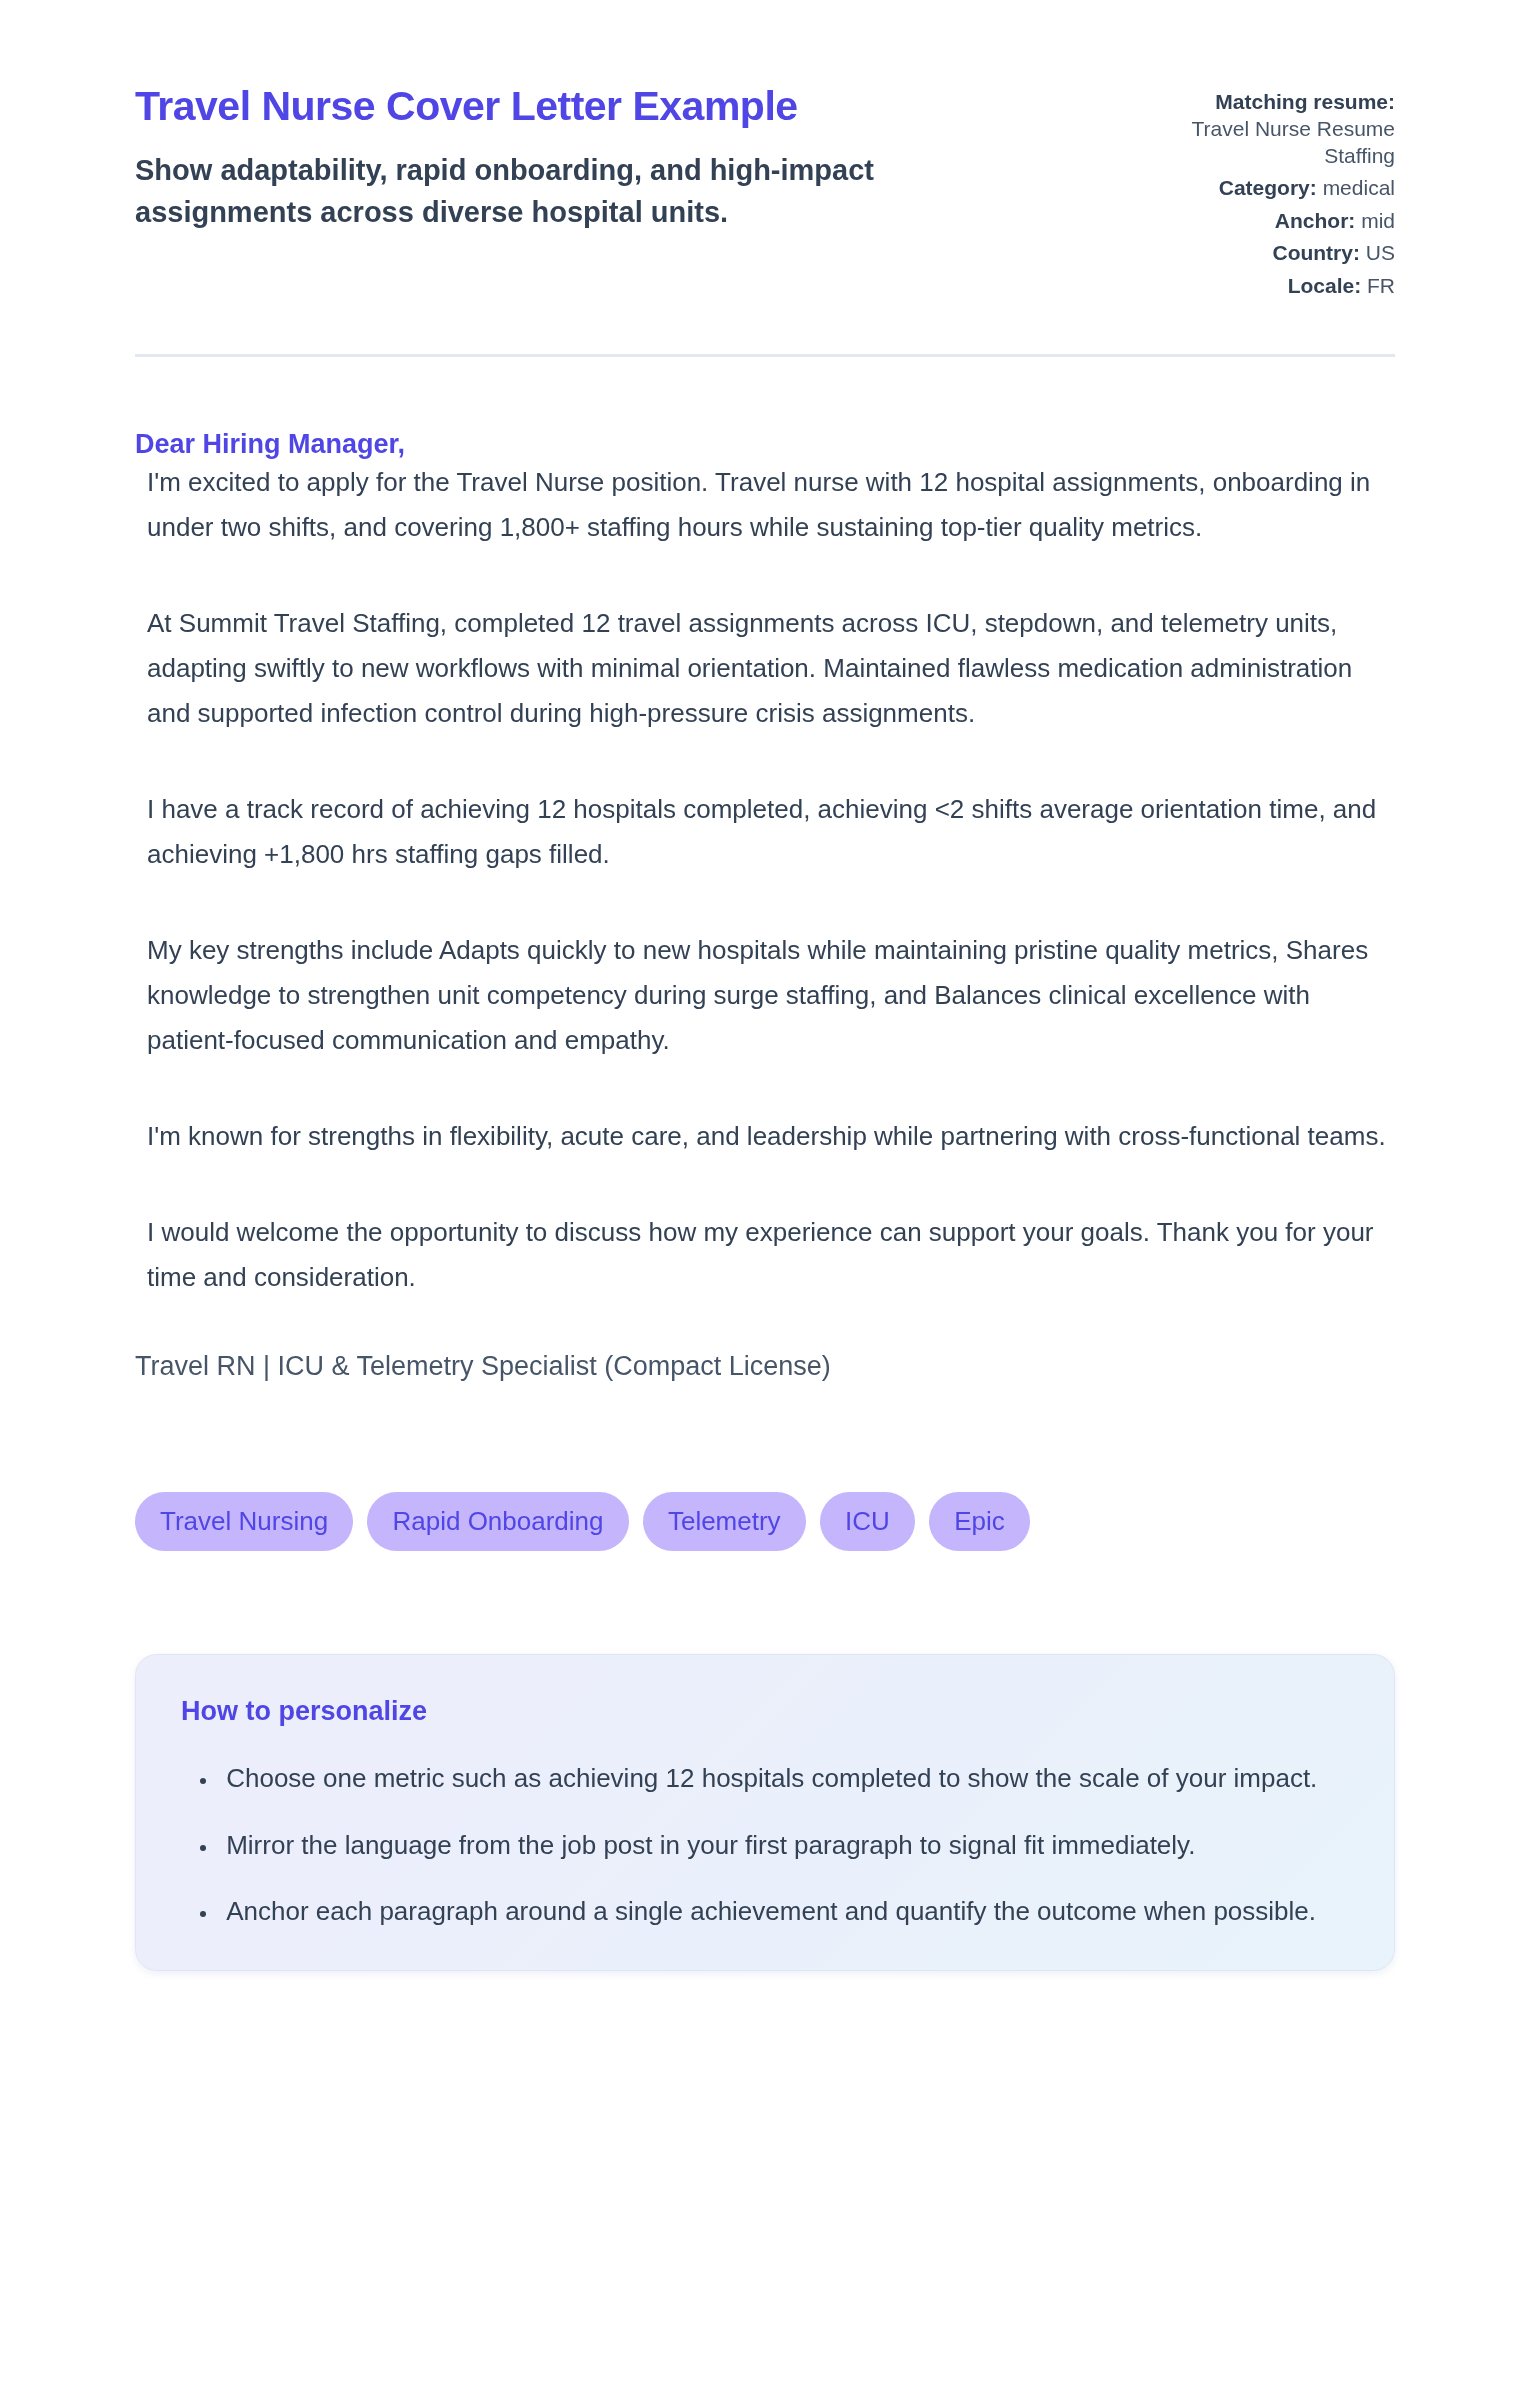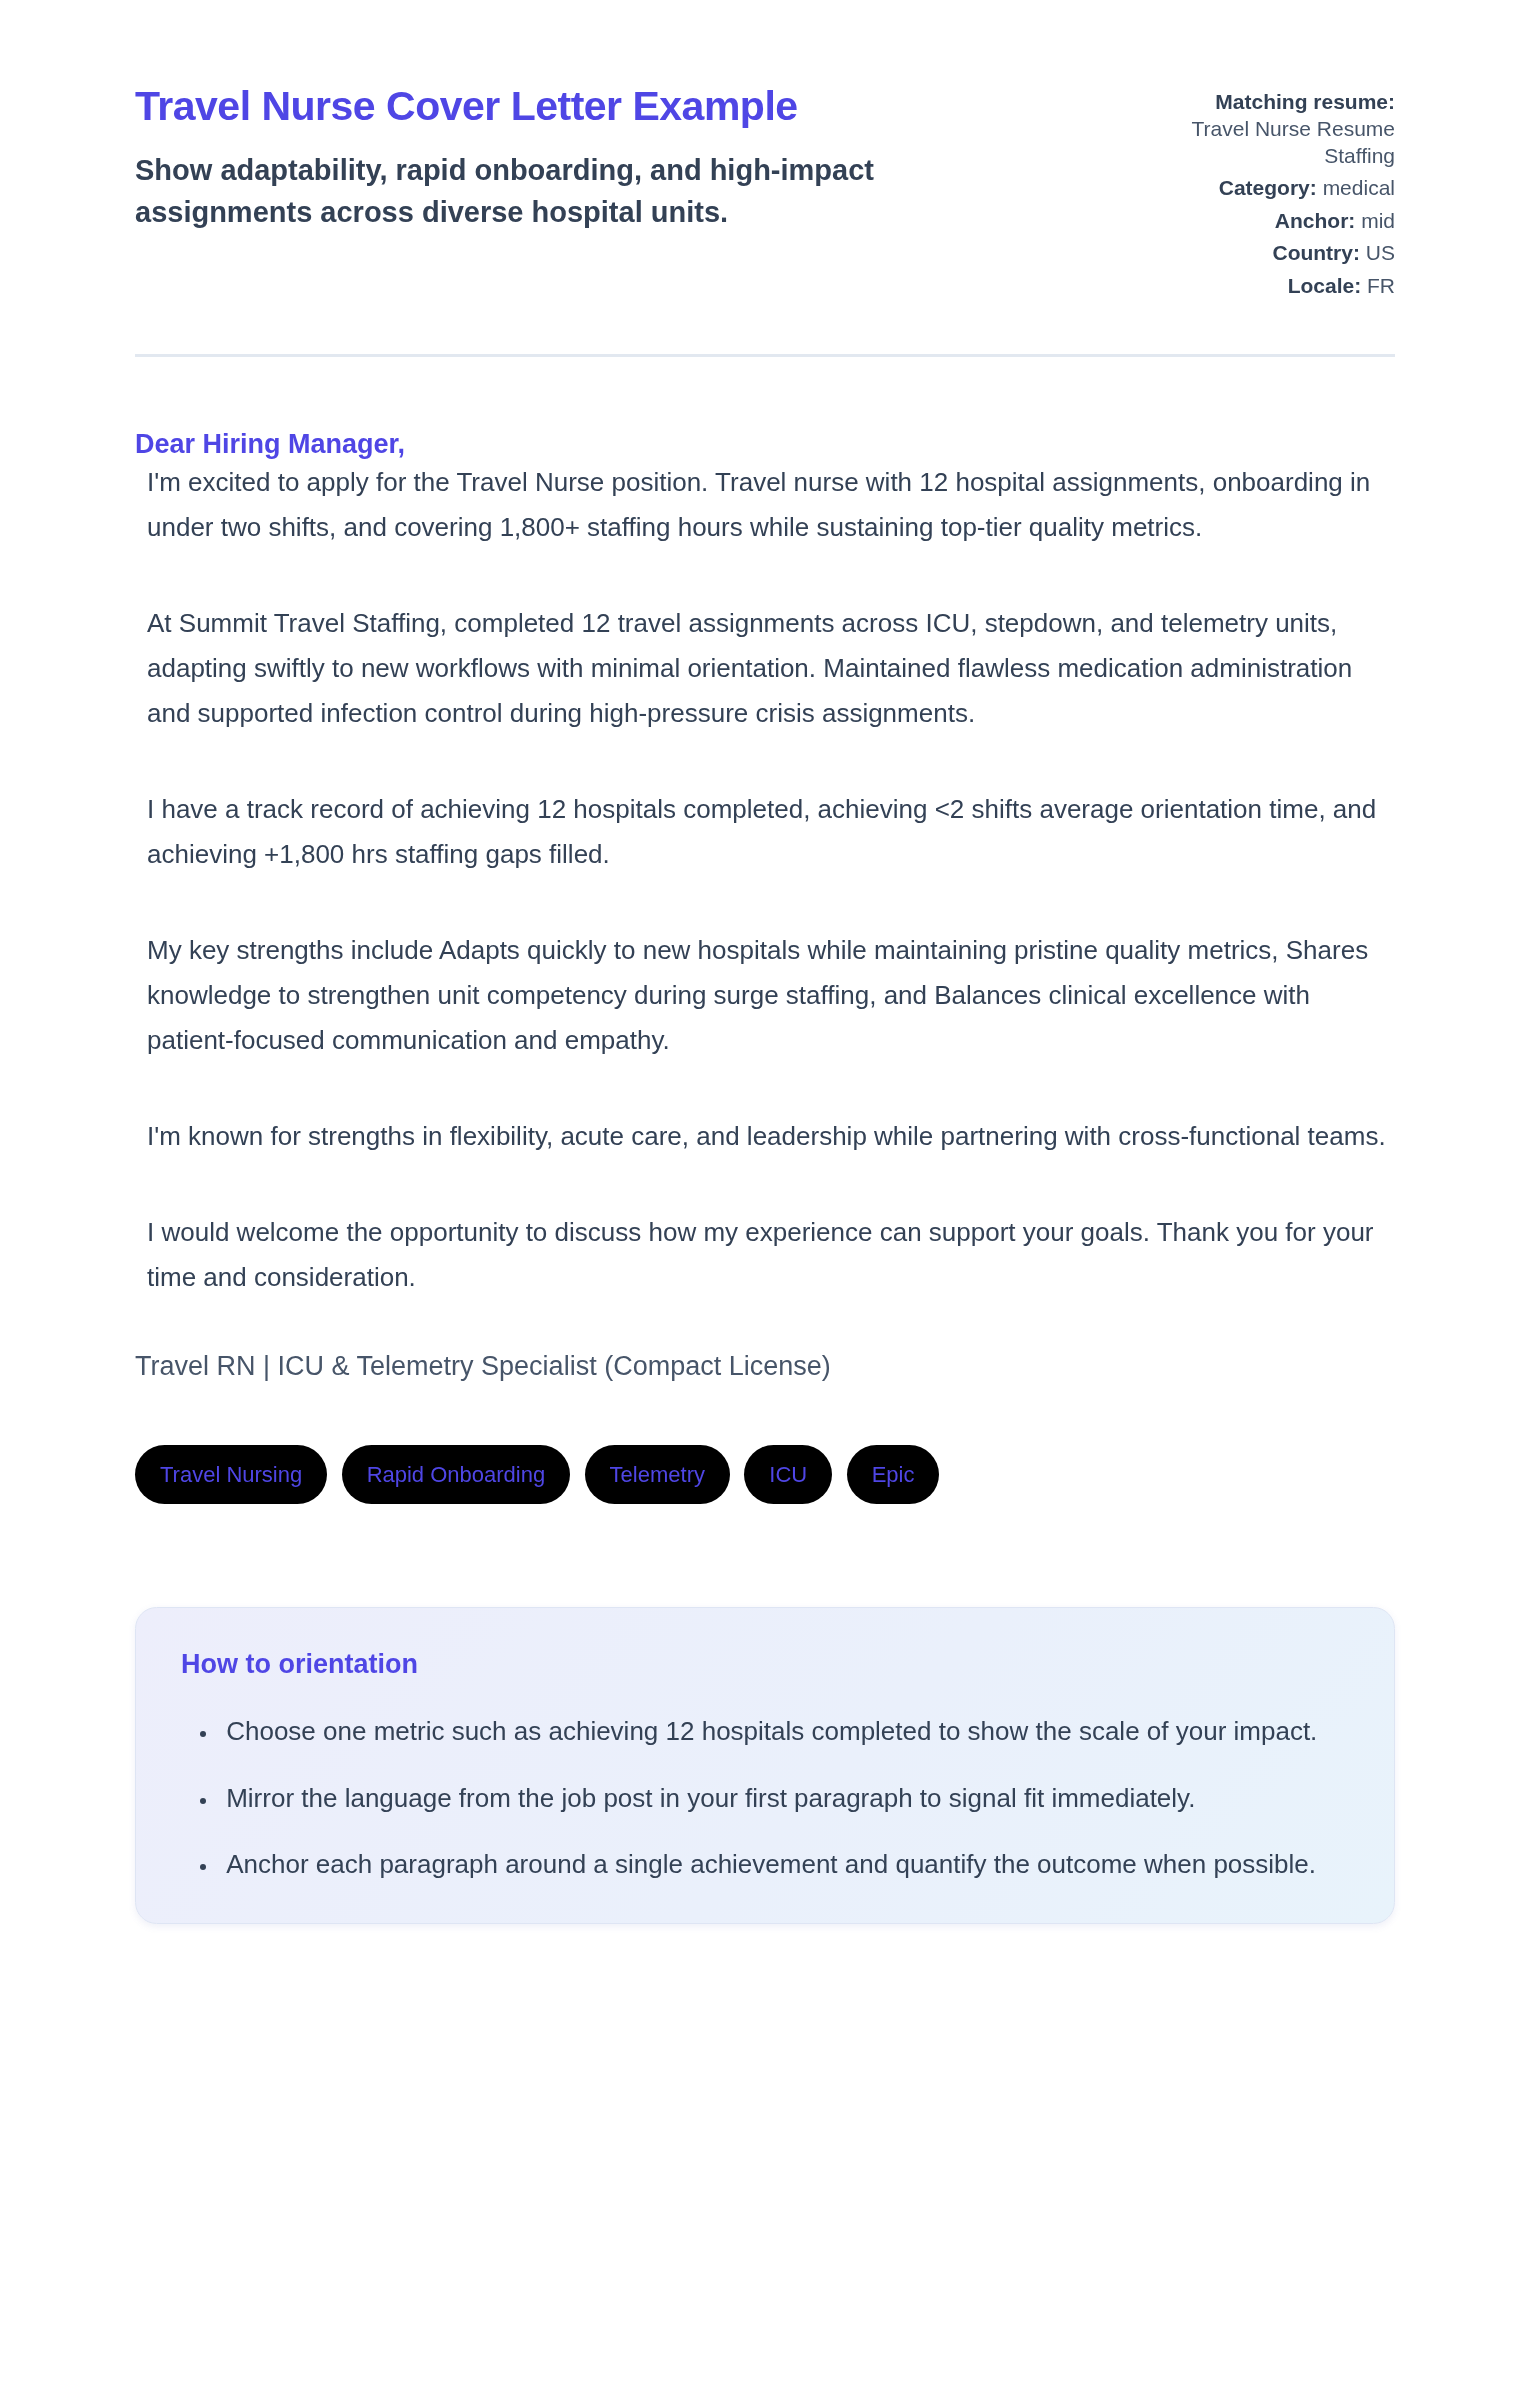--- a/index.html
+++ b/index.html
@@ -85,28 +85,29 @@
   }
   
   .tags {
     margin-top: 63px;
     display: flex;
     flex-wrap: wrap;
     gap: 14.4px;
   }
   .tag-chip {
     display: inline-block;
-    background: #000000;
-    color: #4f46e5;
-    font-size: 22px;
+    background: #c4b5fd;
+    color: #4f46e5;
+    font-size: 26px;
     line-height: 23.4px;
     padding: 18px 25px;
     border-radius: 9000px;
     cursor: pointer;
     white-space: nowrap;
+    margin-top: 47px;
   }
   
   .personalize-card {
     margin-top: 103px;
     margin-bottom: 86px;
     background: linear-gradient(135deg, #edeefb 0%, #eaf0fb 55%, #e8f3fb 100%);
     border: 0.9px solid #dee5f4;
     border-radius: 21.6px;
     padding: 41px 45px 36px 45px;
     box-shadow: 0 2.7px 7.2px rgba(99, 112, 190, 0.10);
@@ -184,21 +185,21 @@
     <div class="tags">
       <span class="tag-chip">Travel Nursing</span>
       <span class="tag-chip">Rapid Onboarding</span>
       <span class="tag-chip">Telemetry</span>
       <span class="tag-chip">ICU</span>
       <span class="tag-chip">Epic</span>
     </div>
   </div>
 
   <div class="personalize-card">
-    <div class="personalize-heading">How to orientation</div>
+    <div class="personalize-heading">How to personalize</div>
     <ul class="personalize-list">
       <li>Choose one metric such as achieving 12 hospitals completed to show the scale of your impact.</li>
       <li>Mirror the language from the job post in your first paragraph to signal fit immediately.</li>
       <li>Anchor each paragraph around a single achievement and quantify the outcome when possible.</li>
     </ul>
   </div>
 
 </div>
 
 

